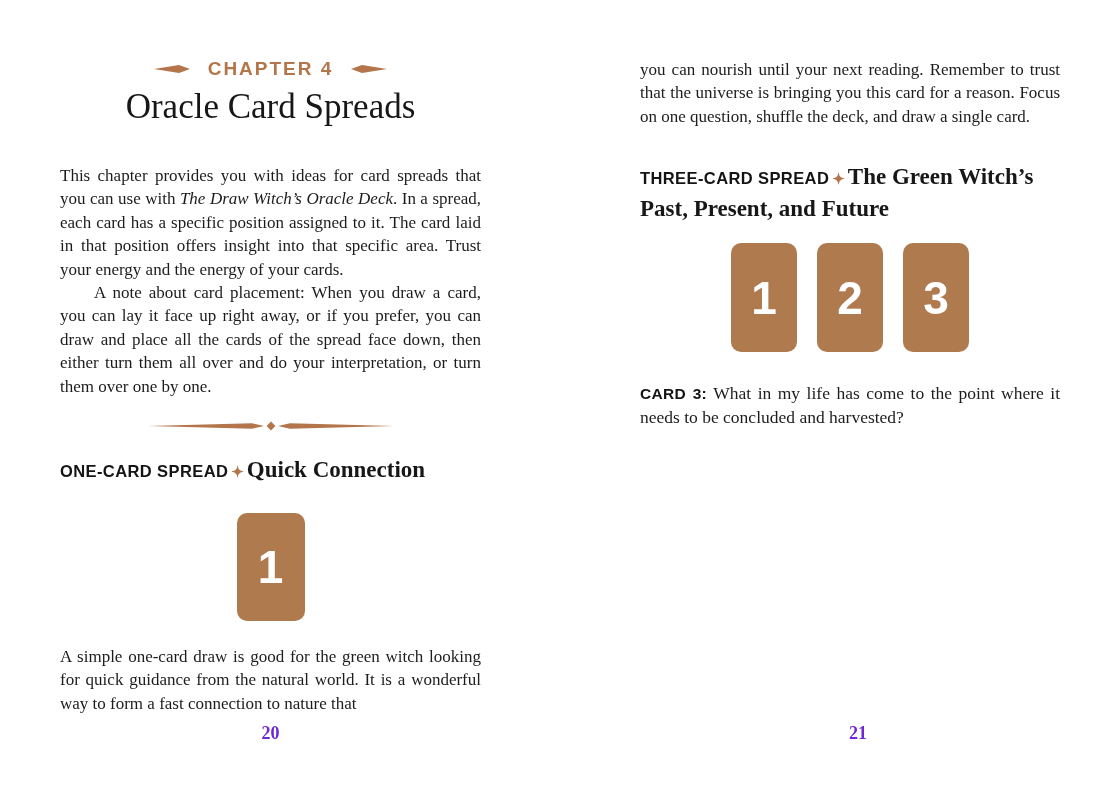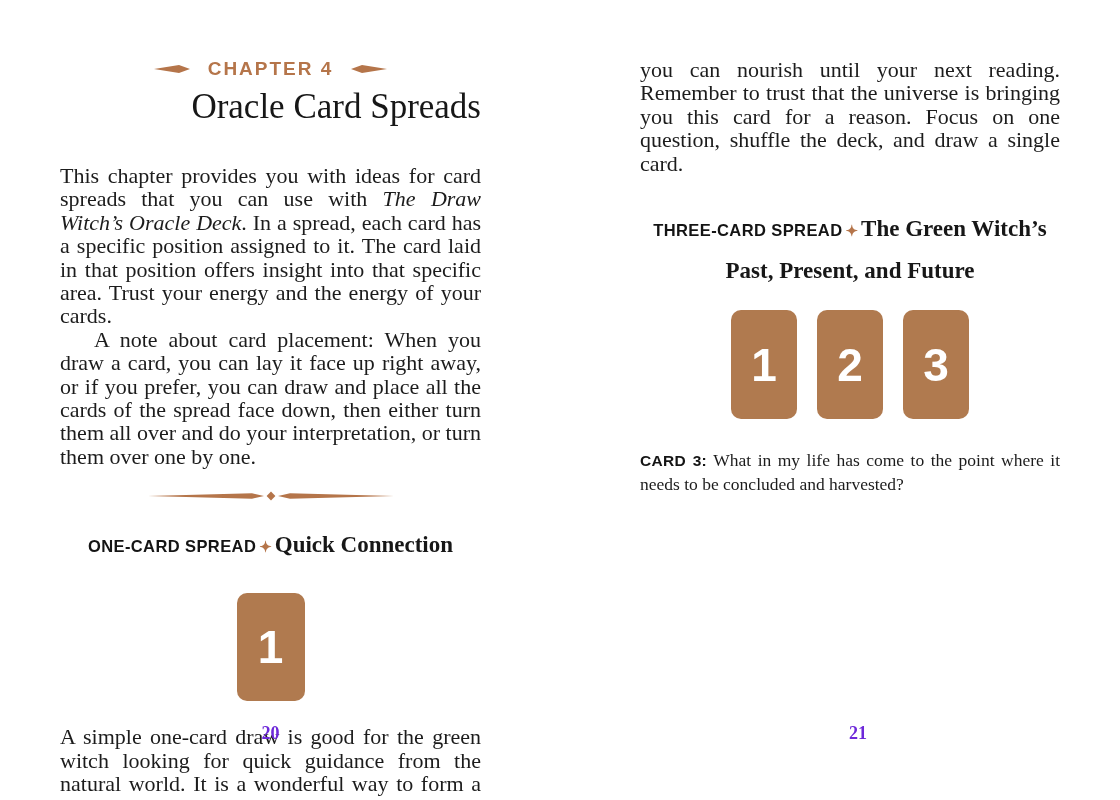--- a/index.html
+++ b/index.html
@@ -10,34 +10,34 @@
   .page-inner-left  { padding:58px 79px 0 60px; }
   .page-inner-right { padding:58px 60px 0 80px; }
 
   
   .eyebrow { display:flex; align-items:center; justify-content:center; gap:18px; height:22px;text-align:center; }
   .eyebrow-text { font-family:"Liberation Sans", sans-serif; font-weight:700;
                   font-size:19px; letter-spacing:2px; color:#b5754a; }
   .dart { display:block; }
 
   
-  .chapter-title { margin-top:6px; text-align:right; font-size:35px; line-height:42px;
+  .chapter-title { margin-top:6px; text-align:center; font-size:35px; line-height:42px;
                    font-weight:400; color:#171717; }
 
   
-  .body-para { font-size:22px; line-height:23.4px; text-align:justify; color:#1c1c1c; }
+  .body-para { font-size:17px; line-height:23.4px; text-align:justify; color:#1c1c1c; }
   .mt-first  { margin-top:36px; }
   .indent    { text-indent:34px; }
   .body-para em { font-style:italic; }
 
   
   .divider-wrap { margin-top:21px; display:flex; justify-content:center; }
 
   
-  .spread-heading { margin-top:22px; font-size:23px; line-height:39px; color:#171717;text-align:center; }
+  .spread-heading { margin-top:22px; font-size:23px; line-height:29px; color:#171717; }
   .spread-label { font-family:"Liberation Sans", sans-serif; font-weight:700;
                   font-size:16.5px; letter-spacing:0.4px; color:#141414; }
   .spread-star { color:#b5754a; font-size:15px; padding:0 3px; }
 
   
   .card { background:#b07a4f; border-radius:10px; display:flex; align-items:center;
           justify-content:center; }
   .card-number { font-family:"Liberation Sans", sans-serif; font-weight:700;
                  color:#ffffff; font-size:46px; }
   .single-card-wrap { margin-top:26px; display:flex; justify-content:center; }

